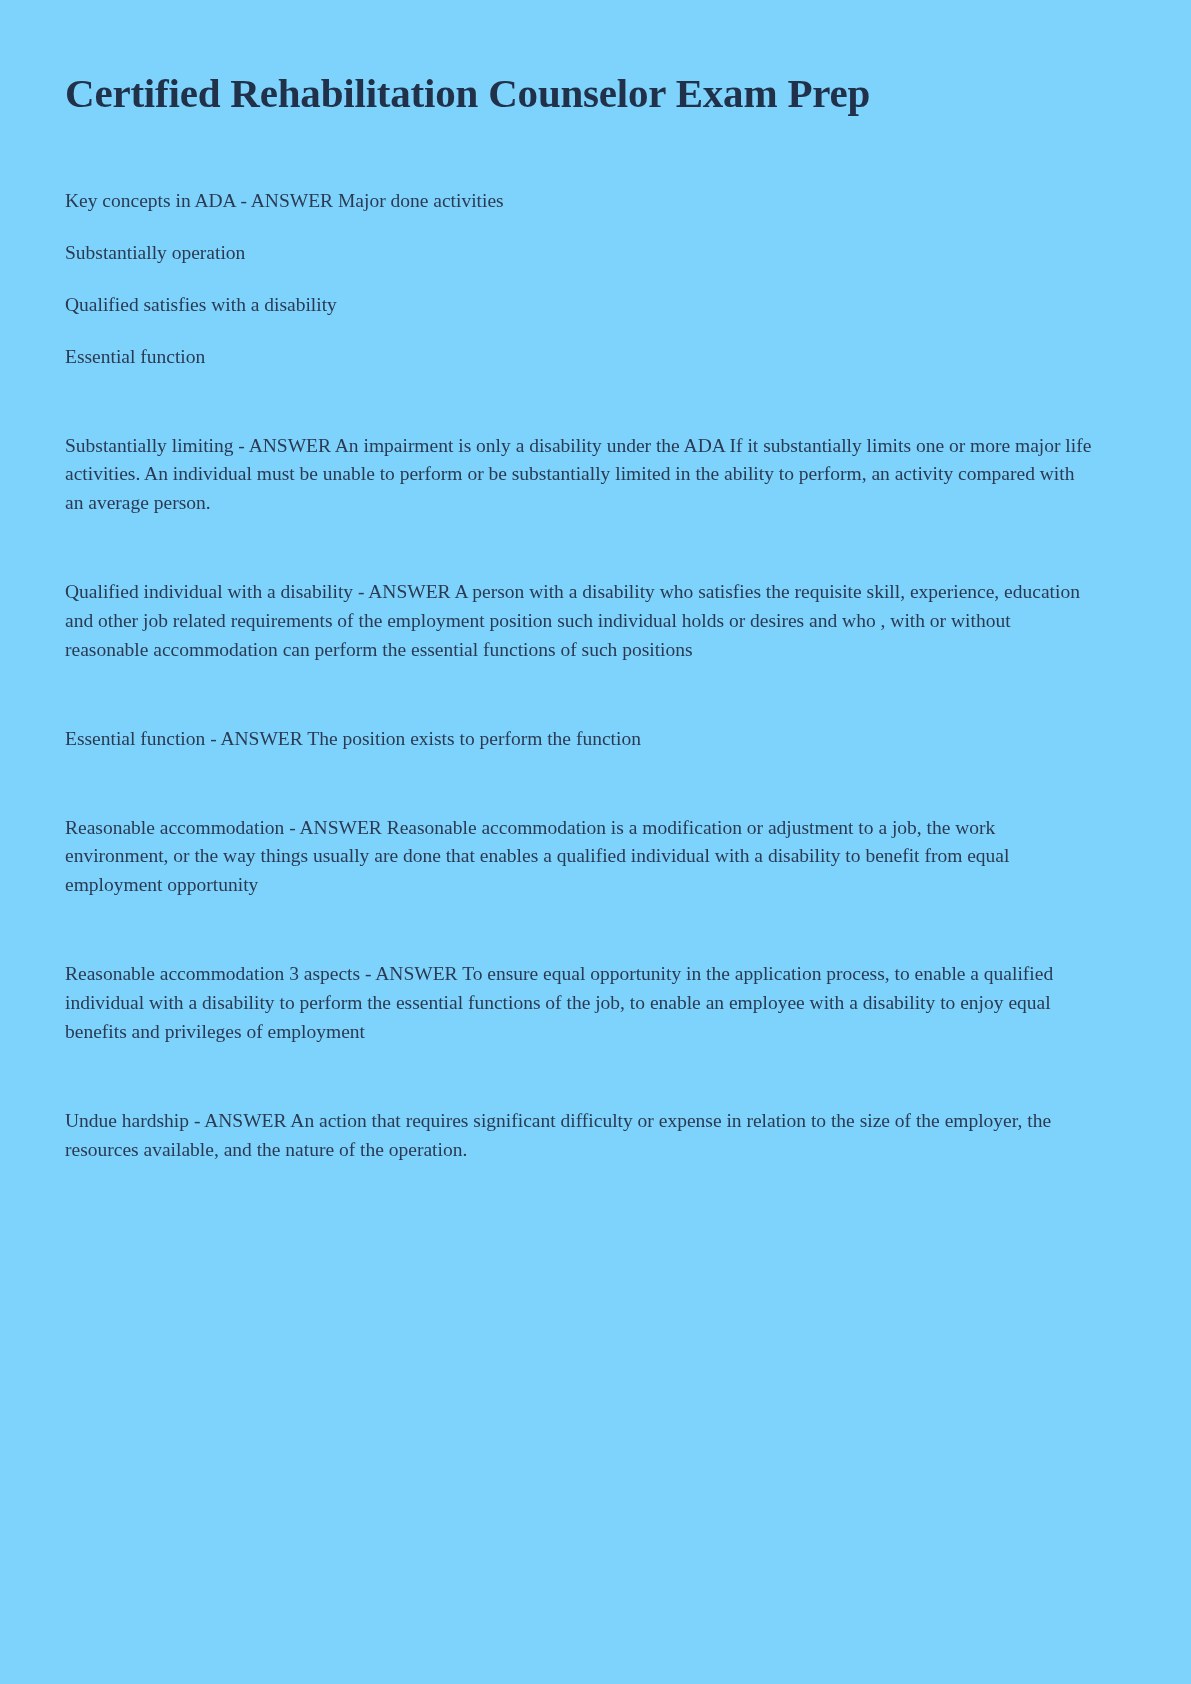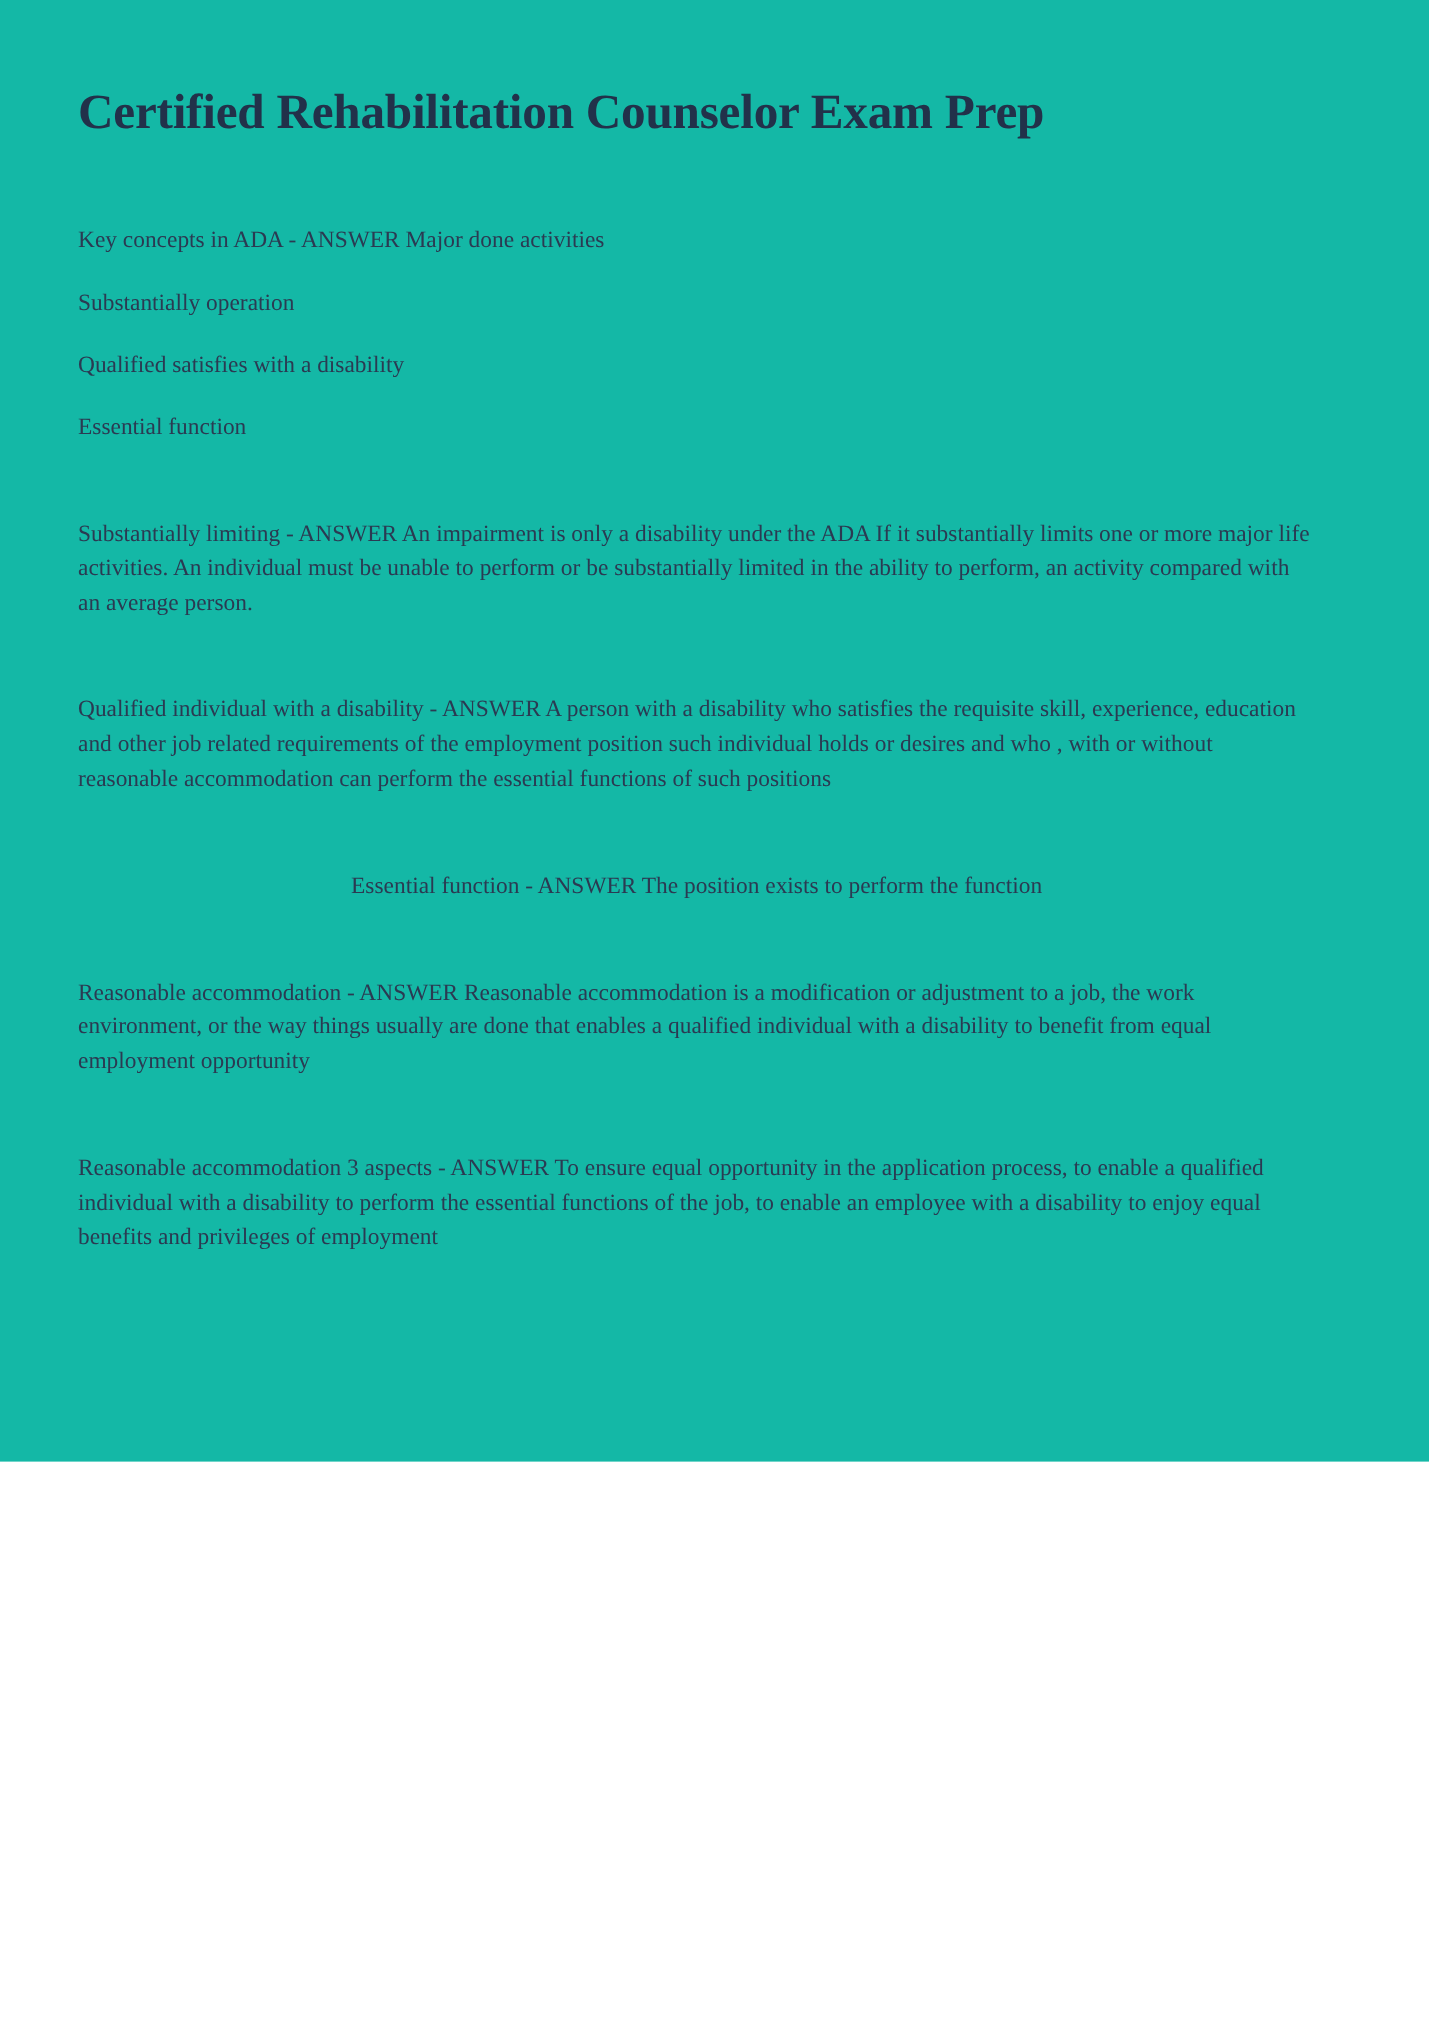--- a/index.html
+++ b/index.html
@@ -10,24 +10,24 @@
   body {
     width: 1191px;
     height: 1684px;
     font-family: "Liberation Serif", serif;
     color: #2b3a52;
     -webkit-font-smoothing: antialiased;
   }
   .page {
     position: relative;
     width: 1191px;
-    height: 1218px;
+    height: 1684px;
     box-sizing: border-box;
     padding: 70px 95px 36px 65px;
-    background: #14b8a6;
+    background: #7dd3fc;
     overflow: hidden;
   }
   .doc-title {
     font-family: "Liberation Serif", serif;
     font-weight: bold;
     font-size: 41px;
     line-height: 1.15;
     color: #22314a;
     margin: 0 0 0 0;
     letter-spacing: -0.2px;
@@ -37,21 +37,20 @@
   }
   .para {
     font-size: 19.5px;
     line-height: 1.48;
     color: #2b3a52;
     margin: 0 0 23px 0;
     text-align: left;
   }
   .gap-sm {
     margin-bottom: 22px;
-    text-align: center;
   }
   .block {
     margin-bottom: 60px;
   }
   .block:last-child {
     margin-bottom: 0;
   }
   .block .para:last-child {
     margin-bottom: 0;
   }
@@ -86,15 +85,18 @@
     </div>
 
     <div class="block">
       <p class="para">Reasonable accommodation - ANSWER Reasonable accommodation is a modification or adjustment to a job, the work environment, or the way things usually are done that enables a qualified individual with a disability to benefit from equal employment opportunity</p>
     </div>
 
     <div class="block">
       <p class="para">Reasonable accommodation 3 aspects - ANSWER To ensure equal opportunity in the application process, to enable a qualified individual with a disability to perform the essential functions of the job, to enable an employee with a disability to enjoy equal benefits and privileges of employment</p>
     </div>
 
+    <div class="block">
+      <p class="para">Undue hardship - ANSWER An action that requires significant difficulty or expense in relation to the size of the employer, the resources available, and the nature of the operation.</p>
+    </div>
 
   </div>
 </div>
 
 </body></html>

